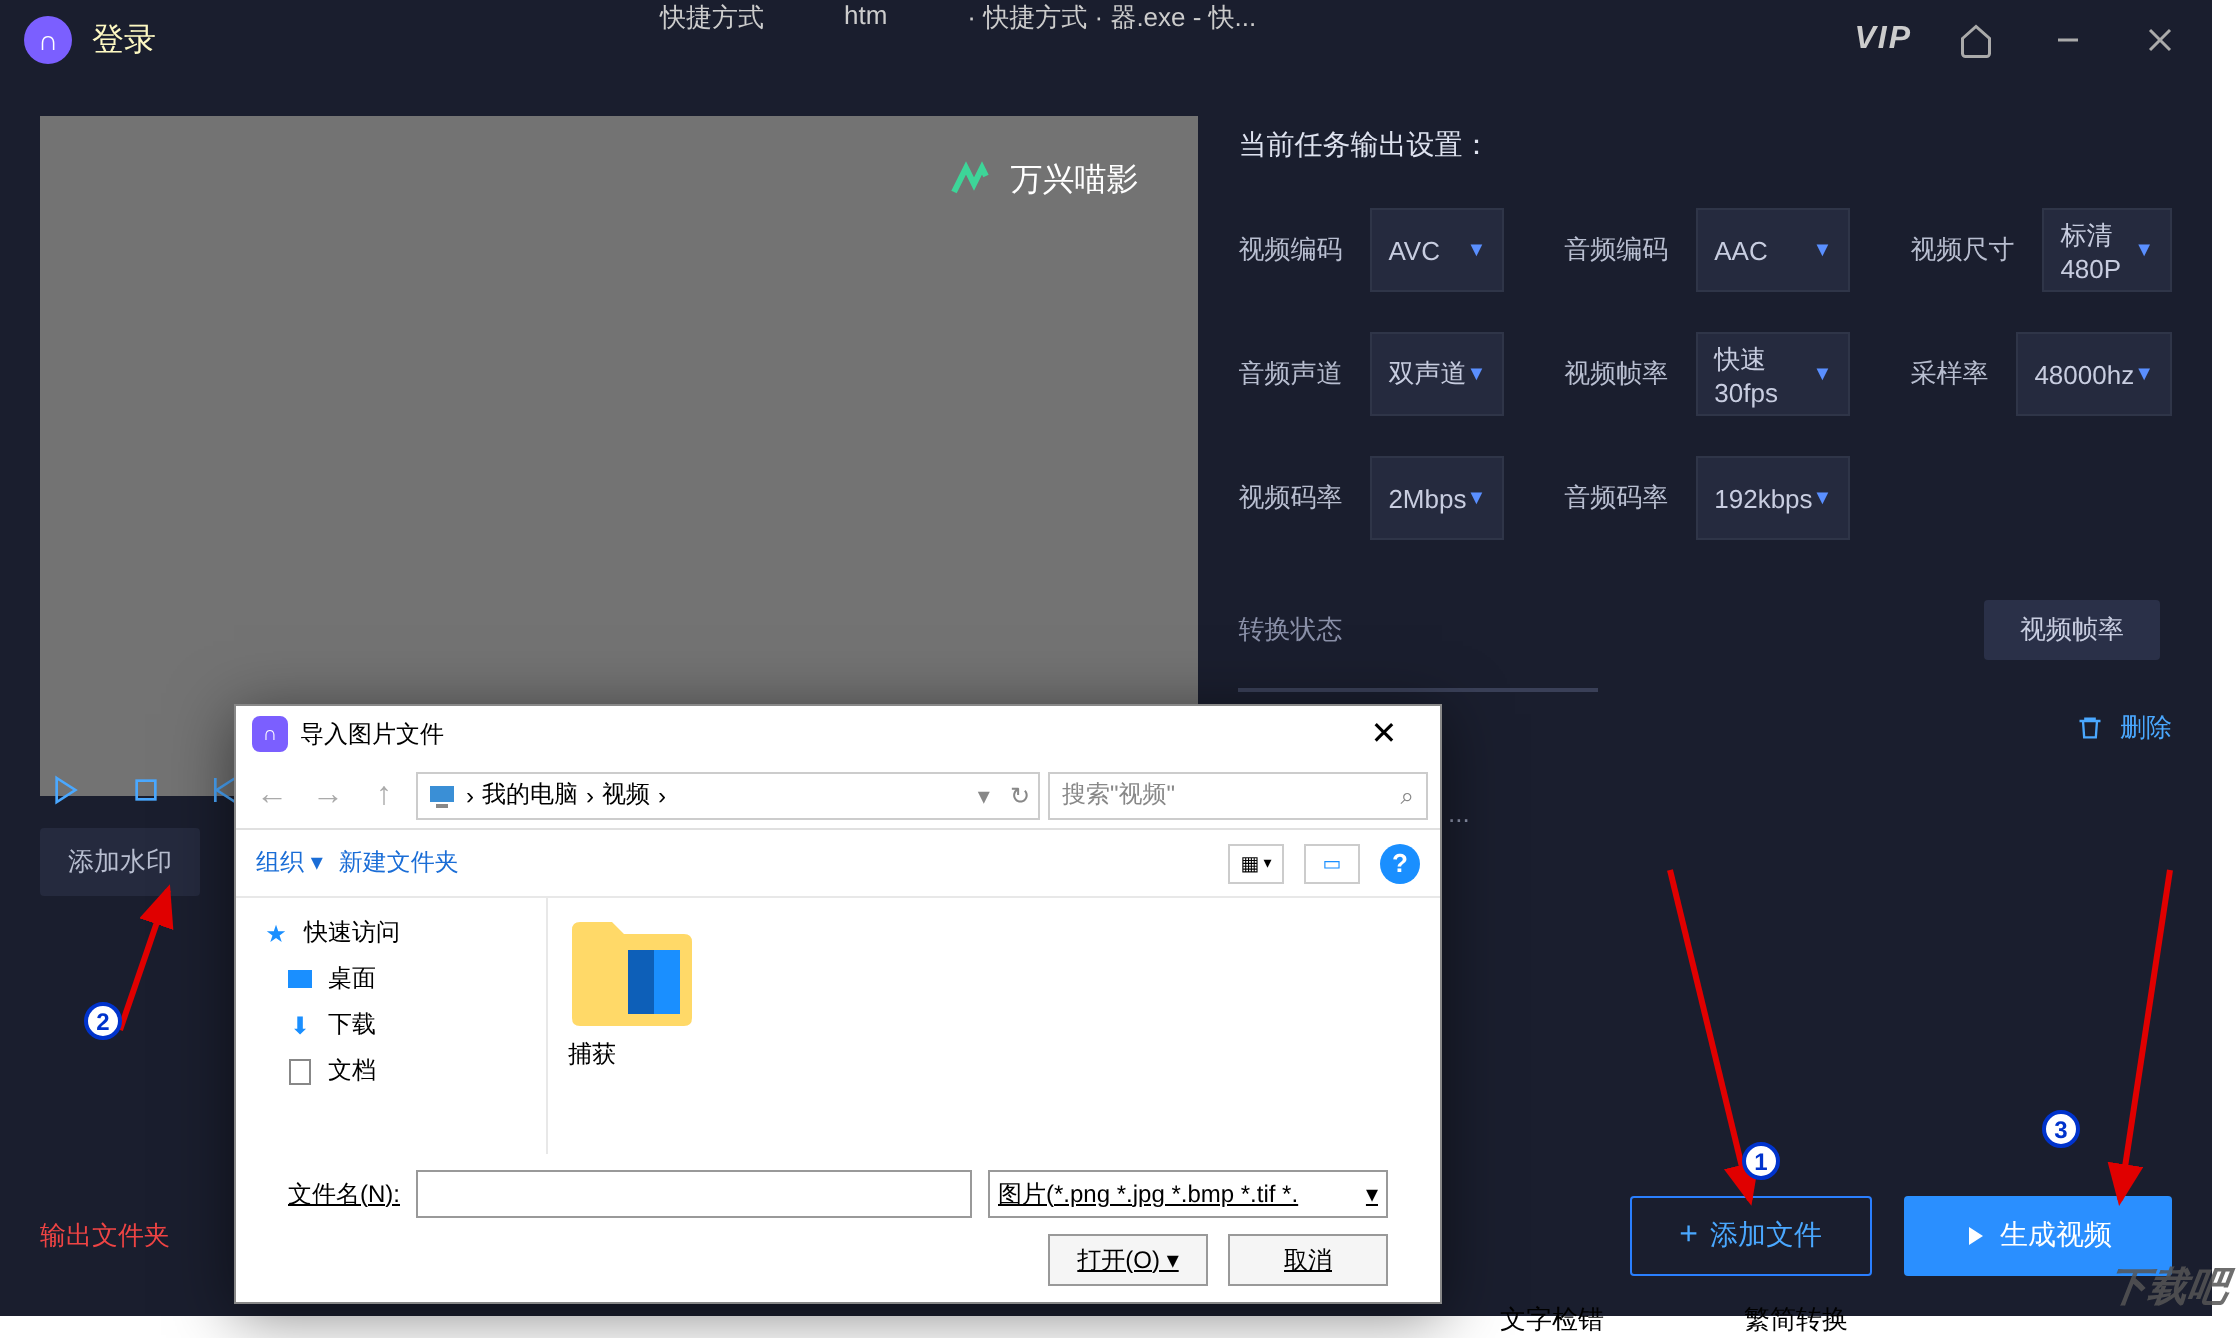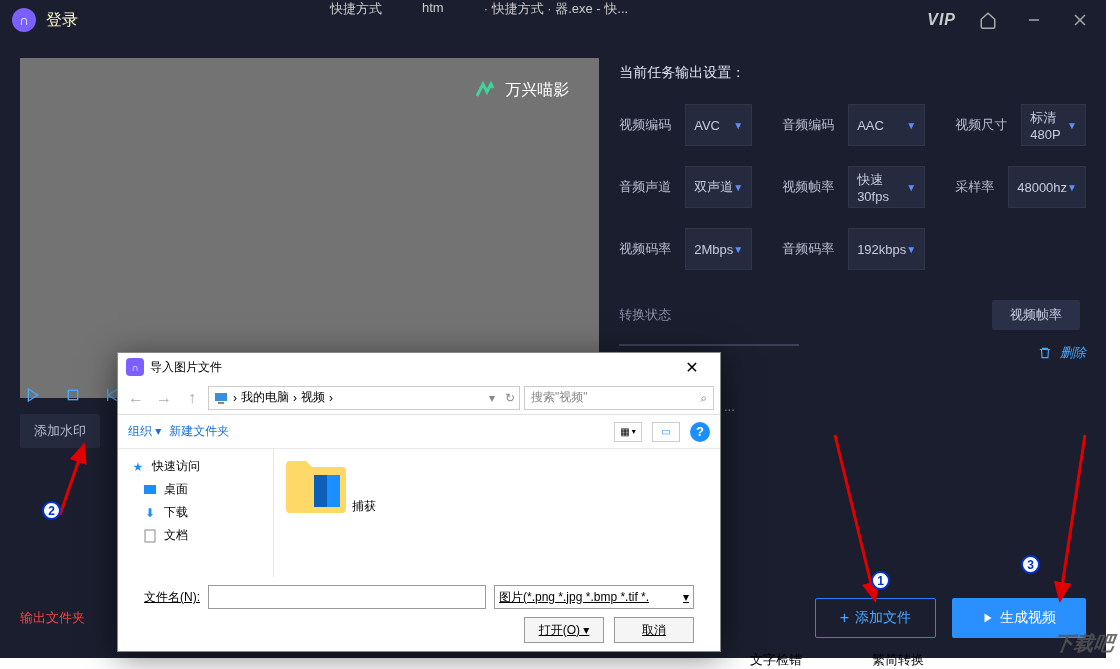--- a/index.html
+++ b/index.html
@@ -24,21 +24,21 @@
 .settings-title { color: #dfe3f0; font-size: 14px; margin-bottom: 22px; }
 .settings-grid { display: grid; grid-template-columns: 1fr 1fr 1fr; gap: 20px 30px; }
 .setting-row { display: flex; align-items: center; gap: 14px; }
 .setting-label { color: #b8bed0; font-size: 13px; white-space: nowrap; }
 .setting-select { flex: 1; height: 42px; background: #252a3e; border: 1px solid #2f3548; color: #c8cde0; font-size: 13px; padding: 0 8px; display: flex; align-items: center; justify-content: space-between; cursor: pointer; }
 
 .status-row { display: flex; align-items: center; justify-content: space-between; margin-top: 30px; padding-right: 6px; }
 .status-label { color: #8a90a8; font-size: 13px; }
 .clear-btn { padding: 6px 18px; background: #2a3048; color: #c8cde0; font-size: 13px; cursor: pointer; border-radius: 2px; }
 
-.progress-row { margin-top: 14px; display: flex; align-items: flex-start; justify-content: space-between; font-style: italic; }
+.progress-row { margin-top: 14px; display: flex; align-items: flex-end; justify-content: space-between; }
 .progress-bar { width: 180px; height: 2px; background: #3a4058; }
 .waiting-text { color: #8a90a8; font-size: 12px; }
 .del-group { display: flex; align-items: center; gap: 8px; color: #4aa8ff; font-size: 13px; cursor: pointer; }
 
 .player-controls { position: absolute; bottom: 246px; left: 20px; display: flex; gap: 14px; align-items: center; height: 34px; }
 .pc-btn { width: 26px; height: 26px; display: flex; align-items: center; justify-content: center; color: #4aa8ff; cursor: pointer; }
 
 .wm-btn-row { position: absolute; bottom: 210px; left: 20px; }
 .wm-btn { padding: 8px 14px; background: #252a3e; color: #b8bed0; font-size: 13px; cursor: pointer; border-radius: 2px; }
 
@@ -63,21 +63,21 @@
 .dlg-toolbar-left { display: flex; gap: 8px; }
 .tb-link { color: #1a6dd6; cursor: pointer; }
 .dlg-toolbar-right { display: flex; gap: 10px; align-items: center; }
 .tb-icon { width: 28px; height: 20px; border: 1px solid #ccc; cursor: pointer; }
 .help-icon { width: 20px; height: 20px; background: #1a8fff; border-radius: 50%; color: #fff; display: flex; align-items: center; justify-content: center; font-size: 13px; font-weight: bold; }
 .dlg-body { display: flex; height: 128px; }
 .dlg-side { width: 156px; border-right: 1px solid #e8e8e8; padding: 6px 4px; overflow: hidden; }
 .side-item { display: flex; align-items: center; gap: 6px; padding: 3px 8px; font-size: 12px; cursor: pointer; }
 .side-icon { width: 16px; height: 16px; display: flex; align-items: center; justify-content: center; }
 .dlg-content { flex: 1; padding: 10px; display: flex; gap: 16px; align-items: flex-start; }
-.folder-item { display: flex; flex-direction: row; align-items: flex-end; gap: 4px; font-size: 12px; cursor: pointer; }
+.folder-item { display: flex; flex-direction: column; align-items: flex-start; gap: 4px; font-size: 12px; cursor: pointer; }
 .folder-icon { width: 64px; height: 56px; position: relative; }
 .dlg-footer { padding: 8px 26px; text-decoration: underline; }
 .fn-row { display: flex; align-items: center; gap: 8px; margin-bottom: 8px; }
 .fn-label { font-size: 12px; }
 .fn-input { flex: 1; height: 24px; border: 1px solid #999; padding: 0 4px; }
 .fn-filter { width: 200px; height: 24px; border: 1px solid #999; font-size: 12px; padding: 0 4px; display: flex; align-items: center; }
 .btn-row { display: flex; justify-content: flex-end; gap: 10px; }
 .dlg-btn { width: 80px; height: 26px; border: 1px solid #999; background: #f5f5f5; font-size: 12px; cursor: pointer; }
 
 

